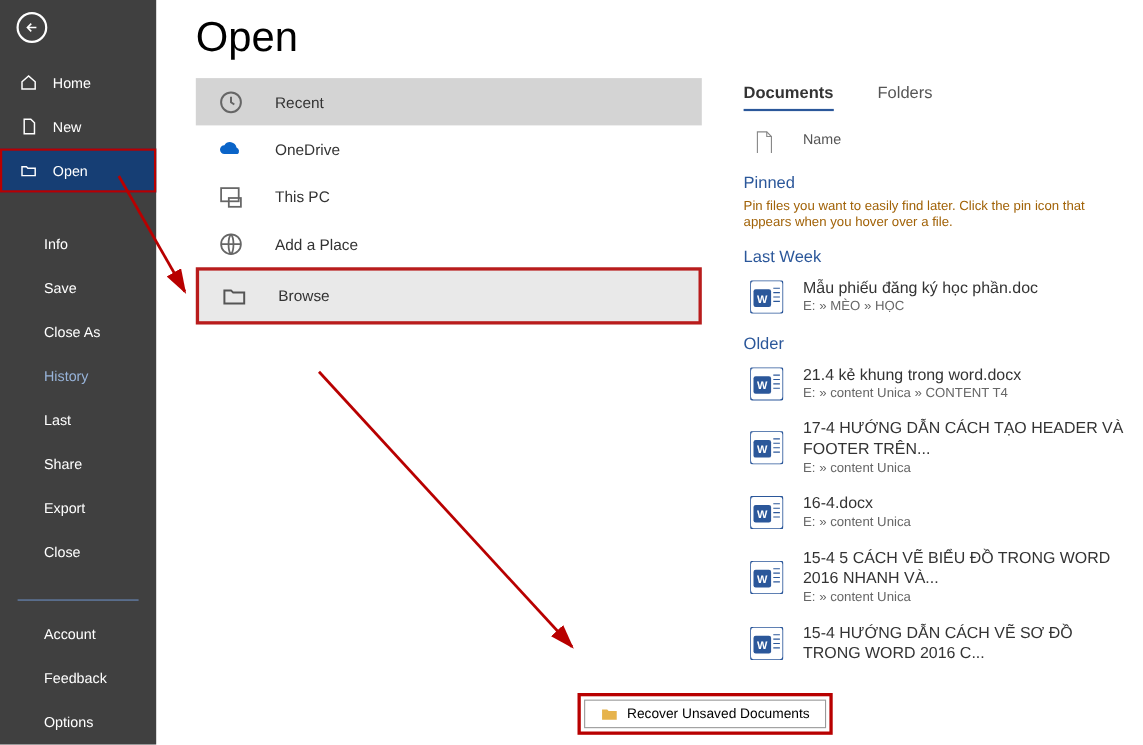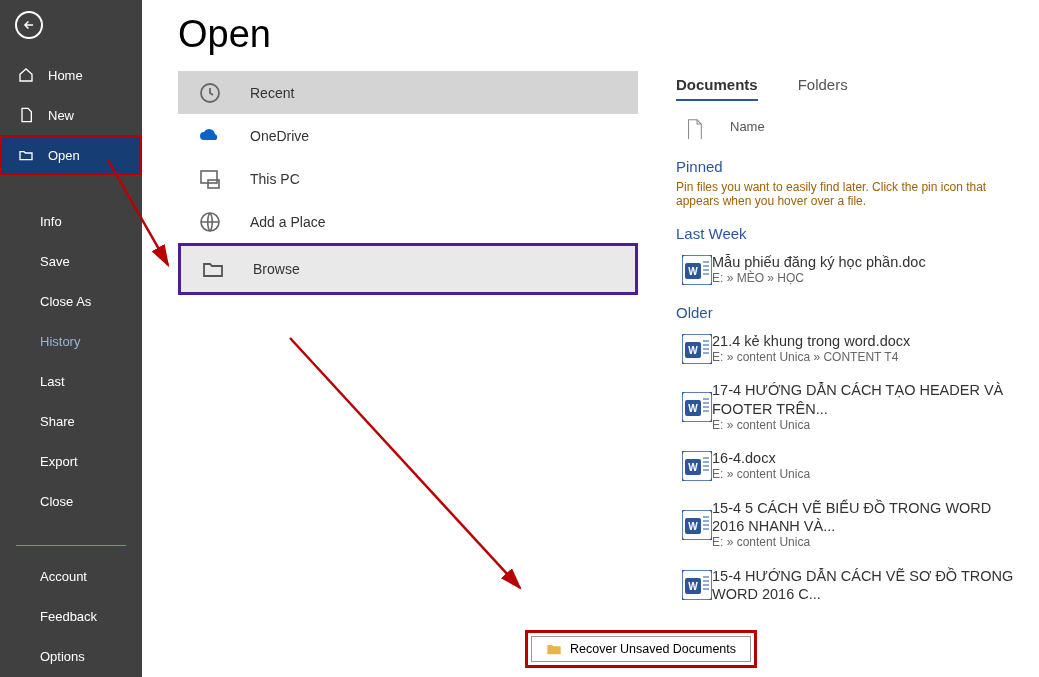--- a/index.html
+++ b/index.html
@@ -12,31 +12,31 @@
 .nav-item.selected { background:#163e74; outline:2px solid #b80000; outline-offset:-2px; }
 .nav-item.sub { padding-left:40px; height:40px; }
 .nav-item.disabled { color:#97b3d9; }
 .ico { width:16px; height:16px; flex-shrink:0; }
 .divider { border-top:1px solid #6b8cbf; margin:24px 16px 10px; }
 .main { margin-left:142px; padding:0; height:677px; position:relative; }
 .title { font-size:38px; font-weight:300; color:#000; padding:13px 0 0 36px; }
 .locations { position:absolute; left:36px; top:71px; width:460px; }
 .loc-item { display:flex; align-items:center; height:43px; padding:0 20px; gap:28px; font-size:14px; color:#333; cursor:pointer; }
 .loc-item.active { background:#d4d4d4; }
-.loc-item.browse { border:3px solid #4c1d95; background:#e9e9e9; height:52px; margin-top:0; }
+.loc-item.browse { border:3px solid #b91c1c; background:#e9e9e9; height:52px; margin-top:0; }
 .loc-ico { width:24px; height:24px; flex-shrink:0; display:flex; align-items:center; justify-content:center; }
 .content { position:absolute; left:534px; top:76px; right:10px; }
 .tabs { display:flex; gap:40px; font-size:15px; color:#555; }
 .tab { padding-bottom:6px; cursor:pointer; }
 .tab.active { font-weight:600; color:#333; border-bottom:2px solid #2b579a; }
 .header { display:flex; align-items:flex-start; gap:26px; padding:18px 0 10px 10px; font-size:13px; color:#555; }
 .section { padding-top:6px; }
 .section-title { color:#2b579a; font-size:15px; padding:3px 0; }
 .section-hint { font-size:12px; color:#a16207; padding:2px 0 8px; }
-.file { display:flex; align-items:center; padding:8px 6px; cursor:pointer; }
+.file { display:flex; align-items:center; gap:18px; padding:8px 6px; cursor:pointer; }
 .file-ico { width:30px; height:30px; flex-shrink:0; }
 .file-info { display:flex; flex-direction:column; }
 .file-name { font-size:14.5px; color:#333; line-height:1.25; }
 .file-path { font-size:12px; color:#666; line-height:1.3; }
 .recover { position:absolute; left:525px; top:630px; border:3px solid #b80000; padding:3px; }
 .recover-btn { display:flex; align-items:center; gap:8px; background:#fff; border:1px solid #999; padding:5px 14px; font-size:12.5px; cursor:pointer; }
 .fold-ico { width:16px; height:14px; fill:#e6b34c; }
 .arrow { position:absolute; pointer-events:none; }
 </style>
 </head>

